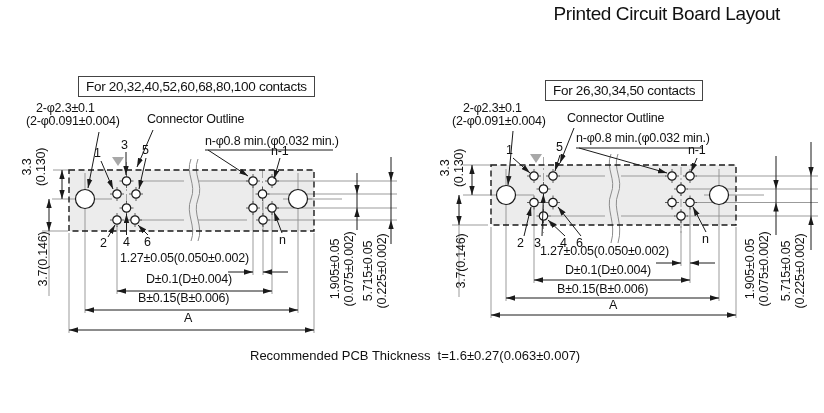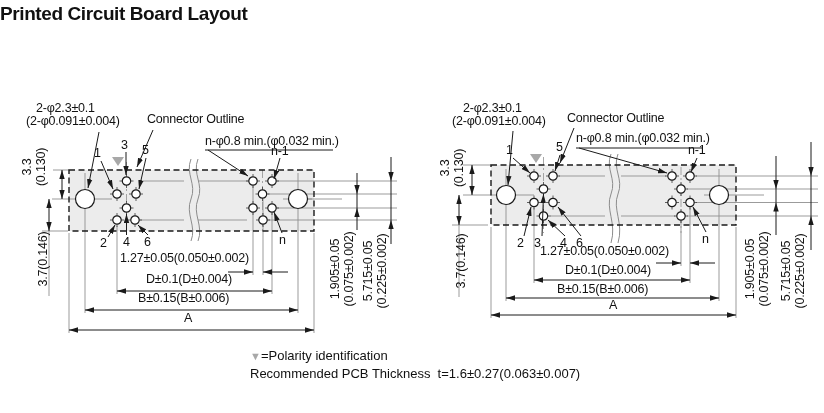--- a/index.html
+++ b/index.html
@@ -1,19 +1,19 @@
 <!DOCTYPE html>
 <html style="--c-line: #1a1a1a; --c-band: #ececec; --c-polarity_triangle: #a8a8a8;"><head>
 <meta charset="utf-8">
 <style>
   html,body{margin:0;padding:0;background:#fff;}
   #stage{position:relative;width:824px;height:413px;background:#fff;overflow:hidden;
          font-family:"Liberation Sans",sans-serif;color:#151515;}
-  .title{position:absolute;left:0;top:3px;width:780px;text-align:left;
-         font-weight:bold;font-size:19px;line-height:21px;letter-spacing:-0.4px;color:#111;}
+  .title{position:absolute;left:0;top:3px;width:780px;text-align:right;
+         font-weight:normal;font-size:19px;line-height:21px;letter-spacing:-0.4px;color:#111;}
   .hdr{position:absolute;border:1px solid #444;background:#fff;padding:2px 7px;
        font-size:13.5px;letter-spacing:-0.3px;white-space:nowrap;color:#111;}
   .lbl{position:absolute;white-space:nowrap;font-size:12.5px;line-height:13px;
        letter-spacing:-0.2px;color:#111;}
   .rot{position:absolute;transform:translate(-50%,-50%) rotate(-90deg);
        text-align:center;font-size:12.5px;line-height:13.5px;white-space:nowrap;
        letter-spacing:-0.2px;color:#111;}
   .notes{position:absolute;font-size:13px;line-height:18px;color:#111;}
   .notes div{white-space:pre;}
   .tri-glyph{color:var(--c-polarity_triangle,#a8a8a8);font-size:11px;}
@@ -184,20 +184,22 @@
     <line x1="581" y1="236" x2="558" y2="207" class="dim" marker-end="url(#ah)"></line>
     <line x1="697" y1="158" x2="691" y2="172" class="dim" marker-end="url(#ah)"></line>
     <line x1="706" y1="232" x2="693" y2="207" class="dim" marker-end="url(#ah)"></line>
     <polygon points="530,154 542,154 536,163" class="tri"></polygon>
   </svg>
 
   <div class="title">
     <div>Printed Circuit Board Layout</div>
   </div>
 
+  <div class="hdr" style="left:78px;top:76px">For 20,32,40,52,60,68,80,100 contacts</div>
+  <div class="hdr" style="left:545px;top:80px">For 26,30,34,50 contacts</div>
 
   <span class="lbl" style="left:36px;top:102px">2-φ2.3±0.1</span>
   <span class="lbl" style="left:26px;top:115px">(2-φ0.091±0.004)</span>
   <span class="lbl" style="left:147px;top:113px">Connector Outline</span>
   <span class="lbl" style="left:205px;top:135px">n-φ0.8 min.(φ0.032 min.)</span>
   <span class="lbl" style="left:94px;top:147px">1</span>
   <span class="lbl" style="left:121px;top:139px">3</span>
   <span class="lbl" style="left:142px;top:144px">5</span>
   <span class="lbl" style="left:100px;top:237px">2</span>
   <span class="lbl" style="left:123px;top:236px">4</span>
@@ -246,17 +248,16 @@
   <div class="rot" style="left:757px;top:269px">
     <div>1.905±0.05</div>
     <div>(0.075±0.002)</div>
   </div>
   <div class="rot" style="left:793px;top:271px">
     <div>5.715±0.05</div>
     <div>(0.225±0.002)</div>
   </div>
 
   <div class="notes" style="left:250px;top:347px">
-    <div><span class="tri-glyph">▼</span><span>=Polarity identification</span></div>
     <div>Recommended PCB Thickness  t=1.6±0.27(0.063±0.007)</div>
   </div>
 
 </div>
 
 </body></html>

